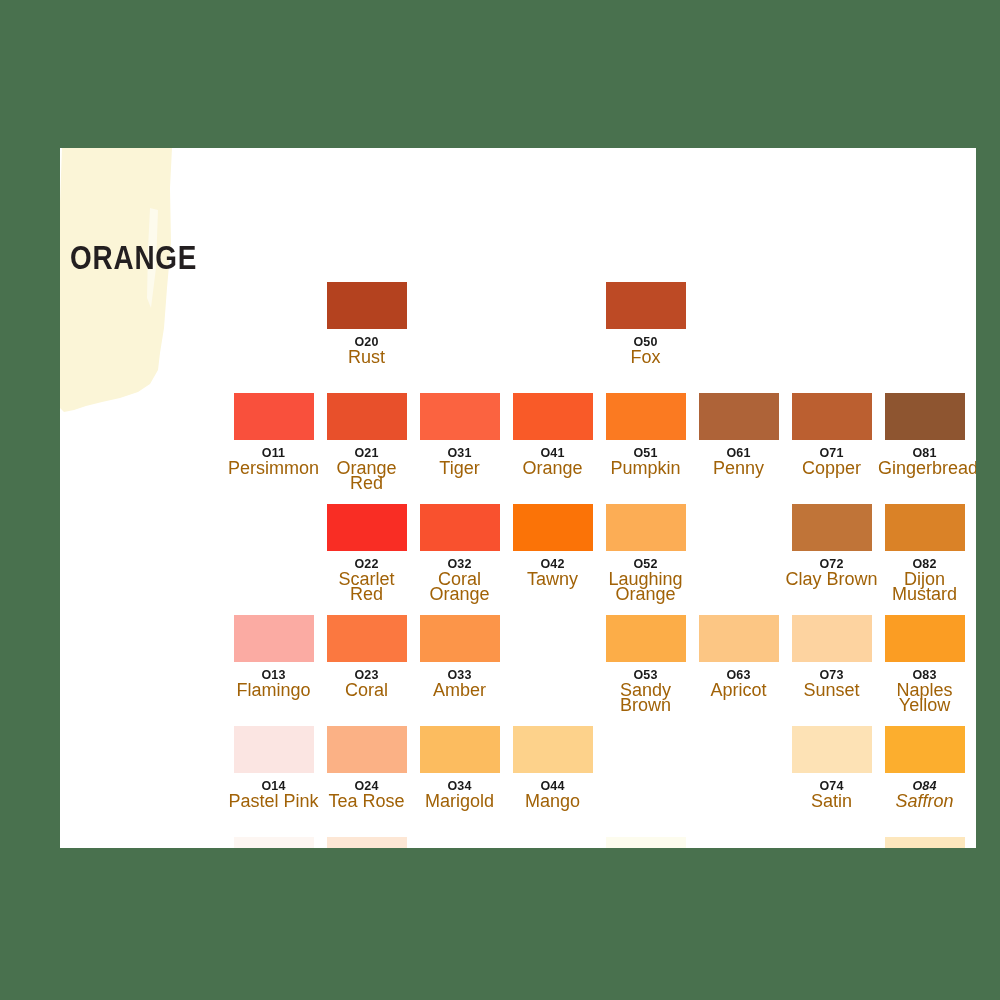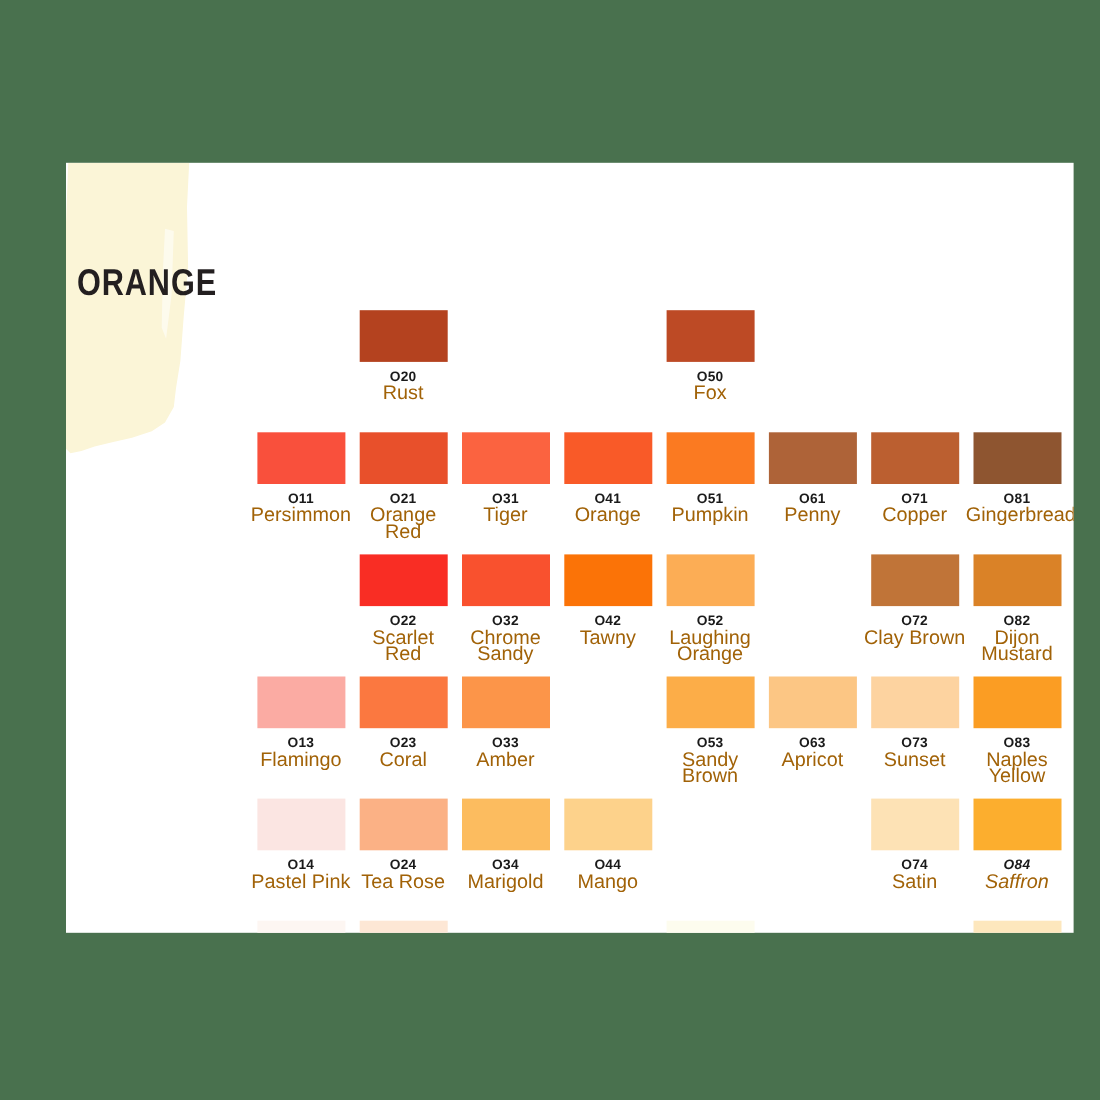--- a/index.html
+++ b/index.html
@@ -144,21 +144,21 @@
         <div class="cname">Gingerbread</div>
       </div>
       <div class="cell" style="left: 260px; top: 356px;">
         <div class="chip" title="#f92d24" style="background: rgb(249, 45, 36);"></div>
         <div class="code">O22</div>
         <div class="cname">Scarlet Red</div>
       </div>
       <div class="cell" style="left: 353px; top: 356px;">
         <div class="chip" title="#f9512e" style="background: rgb(249, 81, 46);"></div>
         <div class="code">O32</div>
-        <div class="cname">Chrome Sandy</div>
+        <div class="cname">Coral Orange</div>
       </div>
       <div class="cell" style="left: 446px; top: 356px;">
         <div class="chip" title="#fb7307" style="background: rgb(251, 115, 7);"></div>
         <div class="code">O42</div>
         <div class="cname">Tawny</div>
       </div>
       <div class="cell" style="left: 539px; top: 356px;">
         <div class="chip" title="#fcad55" style="background: rgb(252, 173, 85);"></div>
         <div class="code">O52</div>
         <div class="cname">Laughing Orange</div>

